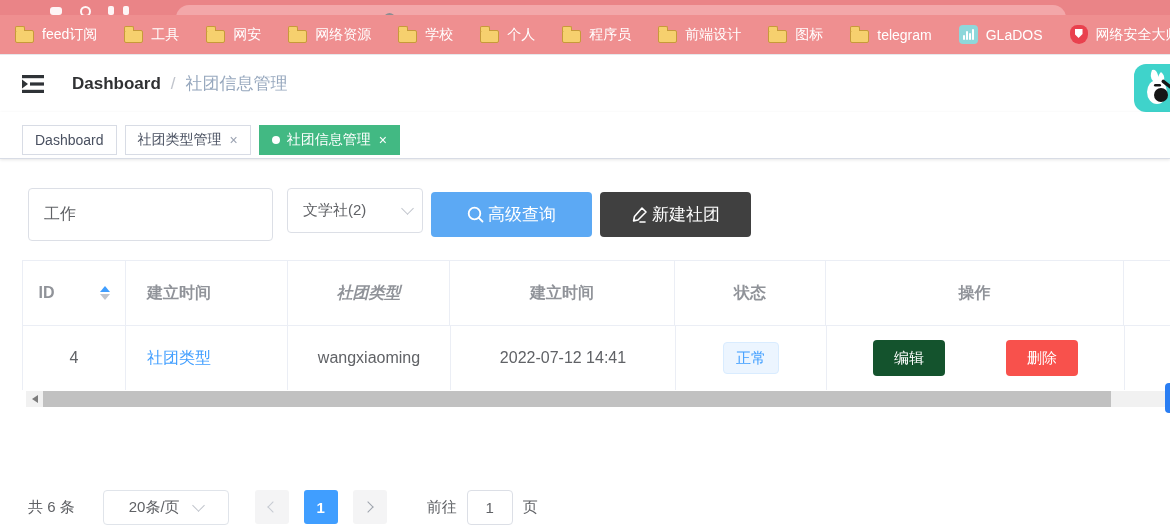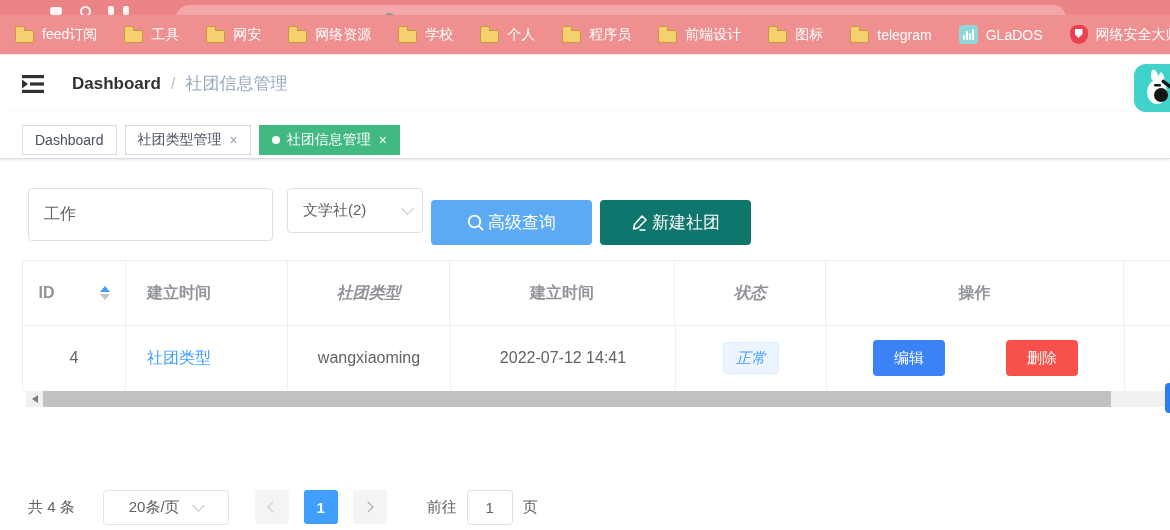--- a/index.html
+++ b/index.html
@@ -50,42 +50,42 @@
 
   
   .toolbar { position:absolute; top:188px; left:28px; width:1142px; height:45px; }
   .search-input { position:absolute; left:0; top:0; width:245px; height:53px; border:1px solid #dcdfe6;
     border-radius:4px; font-size:16px; padding:12px 15px; color:#606266; outline:none; font-family:inherit; }
   .type-select { position:absolute; left:259px; top:0; width:136px; height:45px; border:1px solid #dcdfe6;
     border-radius:4px; display:flex; align-items:center; padding:0 10px 0 15px; color:#606266; font-size:15px; cursor:pointer; }
   .type-select .val { flex:1; }
   .chev { width:9px; height:9px; border-right:1.6px solid #c0c4cc; border-bottom:1.6px solid #c0c4cc;
     transform:rotate(45deg); margin-top:-4px; }
-  .btn { position:absolute; top:12px; height:45px; border:none; border-radius:4px; color:#fff; font-size:17px;
+  .btn { position:absolute; top:4px; height:45px; border:none; border-radius:4px; color:#fff; font-size:17px;
     display:flex; align-items:center; justify-content:center; gap:4px; cursor:pointer; font-family:inherit; }
   .btn-adv { left:403px; width:161px; background:#5ca9f4; }
-  .btn-create { left:572px; width:151px; background:#0f766e; }
+  .btn-create { left:572px; width:151px; background:#404040; }
 
   
   .table-wrap { position:absolute; top:260px; left:22px; width:1148px; height:130px; overflow:hidden; }
   .table-inner { width:1264px; border-top:1px solid #ebeef5; border-left:1px solid #ebeef5; }
   .t-row { display:flex; height:65px; border-bottom:1px solid #ebeef5; }
   .t-cell { display:flex; align-items:center; justify-content:center; border-right:1px solid #ebeef5;
     font-size:16px; color:#606266;gap:39px; }
   .t-head .t-cell { color:#909399; font-weight:700; }
   .c0{width:103px;} .c1{width:162px; justify-content:flex-start; padding-left:21px;}
-  .c2{width:162px;font-style:italic;} .c3{width:163px;} .c4{width:225px;} .c5{width:151px;font-style:italic;} .c6{width:298px;}
+  .c2{width:162px;font-style:italic;} .c3{width:163px;} .c4{width:225px;} .c5{width:151px;} .c6{width:298px;}
   .sort-carets { display:inline-flex; flex-direction:column; margin-left:6px; gap:2px; cursor:pointer; }
   .caret-up { width:0; height:0; border-left:5px solid transparent; border-right:5px solid transparent; border-bottom:6px solid #409eff; }
   .caret-dn { width:0; height:0; border-left:5px solid transparent; border-right:5px solid transparent; border-top:6px solid #c0c4cc; }
   .cell-link { color:#409eff; cursor:pointer; }
   .status-tag { background:#ecf5ff; border:1px solid #d9ecff; color:#409eff; border-radius:4px;
     height:32px; line-height:30px; padding:0 12px; font-size:15px; }
   .row-btn { height:36px; width:72px; border:none; border-radius:4px; color:#fff; font-size:15px; cursor:pointer; font-family:inherit; }
-  .row-btn.edit { background:#3b82f6; margin-right:22px; }
+  .row-btn.edit { background:#14532d; margin-right:22px; }
   .row-btn.del { background:#f8514c; }
 
   
   .hscroll { position:absolute; top:391px; left:26px; width:1144px; height:16px; background:#f1f1f1; display:flex; align-items:center; }
   .hs-btn { width:17px; height:16px; display:flex; align-items:center; justify-content:center; cursor:pointer; flex:0 0 auto; }
   .hs-arrow { width:0; height:0; border-top:4.5px solid transparent; border-bottom:4.5px solid transparent; border-right:6px solid #7d7d7d; }
   .hs-thumb { width:1068px; height:16px; background:#c1c1c1; cursor:pointer; flex:0 0 auto; }
   .edge-fab { position:absolute; top:383px; right:0; width:5px; height:30px; background:#2a7ef3; border-radius:4px 0 0 4px; cursor:pointer; }
 
   
@@ -275,21 +275,21 @@
 
 <div class="hscroll">
   <span class="hs-btn">
     <span class="hs-arrow"></span>
   </span>
   <span class="hs-thumb"></span>
 </div>
 <div class="edge-fab"></div>
 
 <div class="pager">
-  <span class="pg-total">共 4 条</span>
+  <span class="pg-total">共 6 条</span>
   <span class="pg-size">
     <span>20条/页</span>
     <span class="chev"></span>
   </span>
   <span class="pg-sq pg-prev">
     <span class="chev-l"></span>
   </span>
   <span class="pg-sq pg-cur">1</span>
   <span class="pg-sq pg-next">
     <span class="chev-r"></span>

